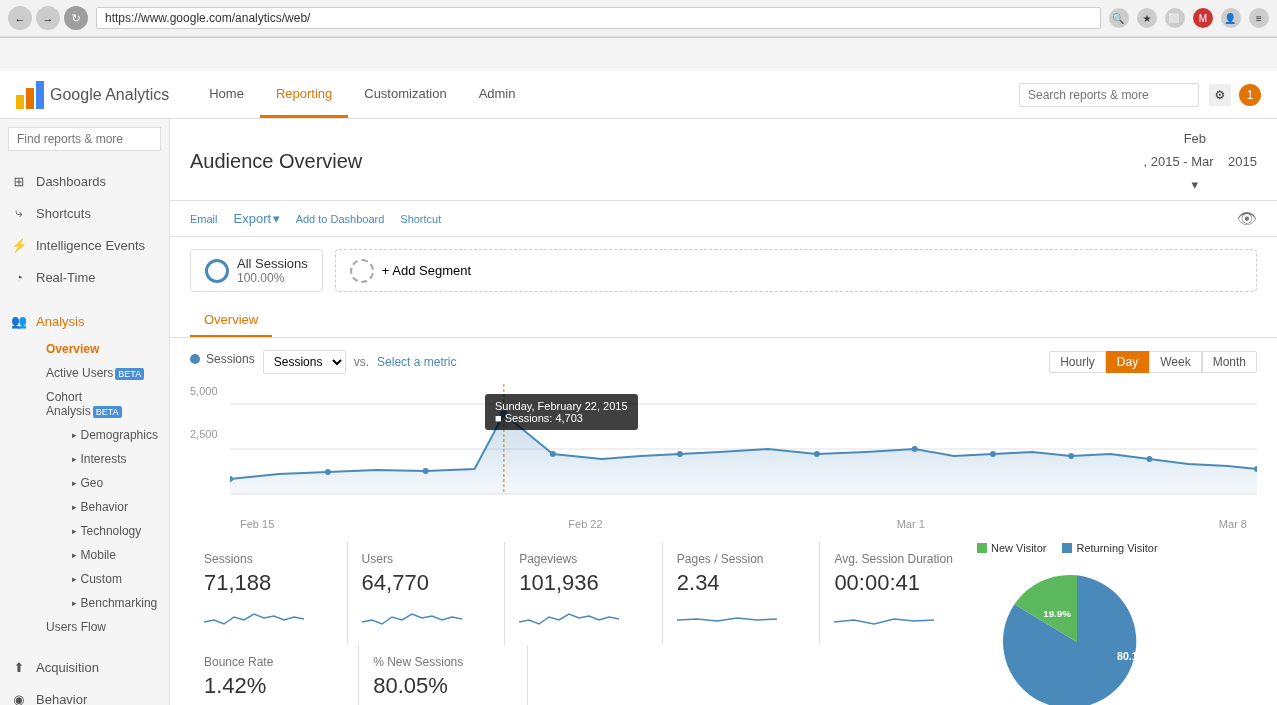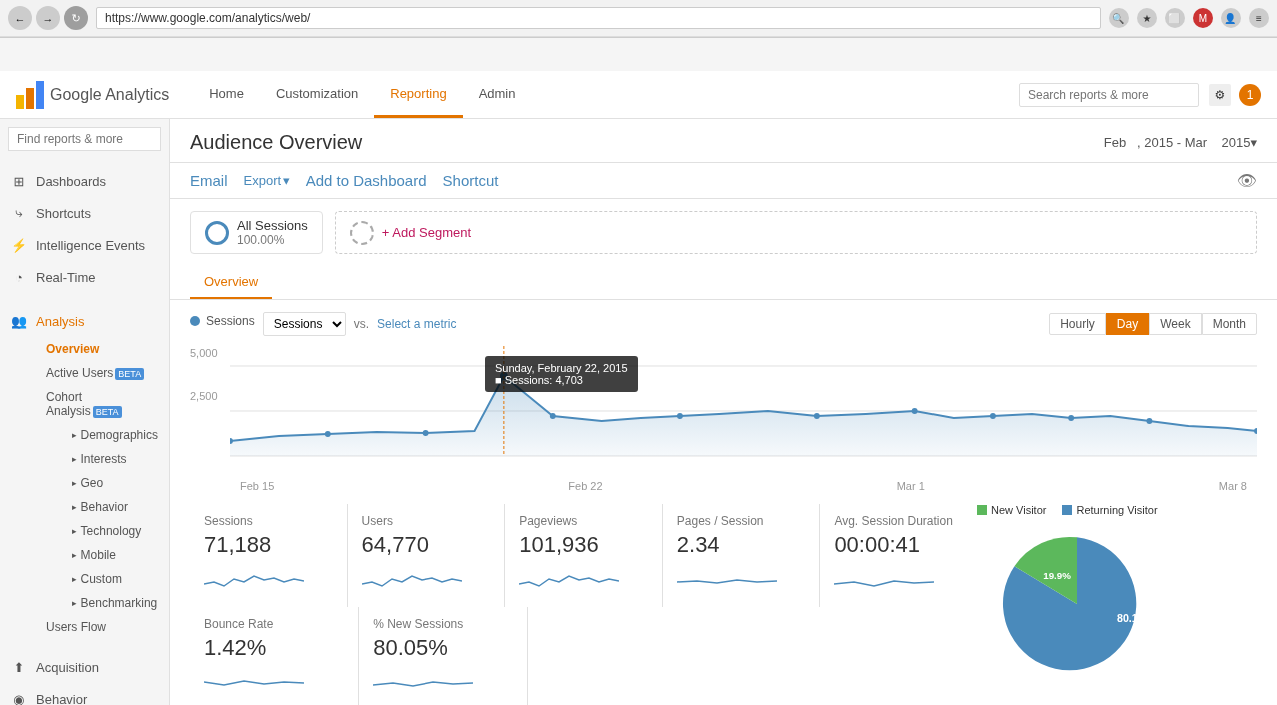--- a/index.html
+++ b/index.html
@@ -49,35 +49,35 @@
     .badge { font-size: 9px; background: #4a90d9; color: white; padding: 1px 3px; border-radius: 2px; margin-left: 2px; }
     .sidebar-expandable { display: flex; align-items: center; padding: 5px 10px 5px 36px; color: #555; font-size: 12px; cursor: pointer; }
     .chevron { font-size: 9px; margin-right: 4px; }
 
     
     .content { flex: 1; overflow-y: auto; padding: 0; background: white; }
 
     
     .page-header { padding: 12px 20px 8px; border-bottom: 1px solid #e0e0e0; display: flex; align-items: center; justify-content: space-between; }
     .page-title { font-size: 20px; font-weight: 300; color: #333; }
-    .date-range { display: flex; align-items: center; gap: 0; font-size: 13px; color: #555; cursor: pointer; }
+    .date-range { display: flex; align-items: center; gap: 8px; font-size: 13px; color: #555; cursor: pointer; flex-direction: column; }
 
     
     .action-bar { display: flex; align-items: center; gap: 16px; padding: 8px 20px; border-bottom: 1px solid #e0e0e0; }
-    .action-link { color: #4a8abb; font-size: 15px; cursor: pointer; }
+    .action-link { color: #4a8abb; font-size: 11px; cursor: pointer; }
     .action-dropdown { display: flex; align-items: center; gap: 2px; cursor: pointer; color: #4a8abb; font-size: 13px; }
     .view-icon { margin-left: auto; cursor: pointer; color: #777; font-size: 16px; }
 
     
     .segments-bar { display: flex; gap: 12px; padding: 12px 20px; }
     .segment-pill { display: flex; align-items: center; gap: 8px; border: 1px solid #e0e0e0; border-radius: 4px; padding: 6px 14px; background: white; }
     .segment-circle { width: 24px; height: 24px; border-radius: 50%; border: 3px solid #4a8abb; }
     .segment-name { font-size: 13px; font-weight: 500; color: #333; }
     .segment-pct { font-size: 12px; color: #777; }
-    .segment-add { display: flex; align-items: center; gap: 8px; border: 1px dashed #ccc; border-radius: 4px; padding: 6px 14px; background: white; color: #be185d; cursor: pointer; font-size: 13px; flex: 1; }
+    .segment-add { display: flex; align-items: center; gap: 8px; border: 1px dashed #ccc; border-radius: 4px; padding: 6px 14px; background: white; color: #000000; cursor: pointer; font-size: 13px; flex: 1; }
     .segment-add-circle { width: 24px; height: 24px; border-radius: 50%; border: 2px dashed #aaa; }
 
     
     .overview-tabs { border-bottom: 1px solid #e0e0e0; padding: 0 20px; }
     .overview-tab { display: inline-block; padding: 8px 14px; border-bottom: 2px solid transparent; cursor: pointer; font-size: 13px; color: #555; }
     .overview-tab.active { border-bottom: 2px solid #e37400; color: #e37400; }
 
     
     .chart-area { padding: 12px 20px; }
     .chart-controls { display: flex; align-items: center; gap: 8px; margin-bottom: 10px; }
@@ -146,22 +146,22 @@
     <div class="ga-logo">
       <svg class="ga-logo-icon" viewBox="0 0 28 28">
         <rect x="0" y="14" width="8" height="14" fill="#f4b400"></rect>
         <rect x="10" y="7" width="8" height="21" fill="#e37400"></rect>
         <rect x="20" y="0" width="8" height="28" fill="#4285f4"></rect>
       </svg>
       <span class="ga-logo-text">Google Analytics</span>
     </div>
     <div class="top-nav-links">
       <div class="top-nav-link">Home</div>
+      <div class="top-nav-link active">Reporting</div>
       <div class="top-nav-link">Customization</div>
-      <div class="top-nav-link active">Reporting</div>
       <div class="top-nav-link">Admin</div>
     </div>
     <div class="top-nav-right">
       <input class="search-bar" type="text" placeholder="Search reports &amp; more" style="">
       <div class="top-nav-icons">
         <div class="top-icon">⚙</div>
         <div class="top-icon" style="background:#e37400;color:white;border-radius:50%;width:22px;height:22px;">1</div>
       </div>
     </div>
   </div>

